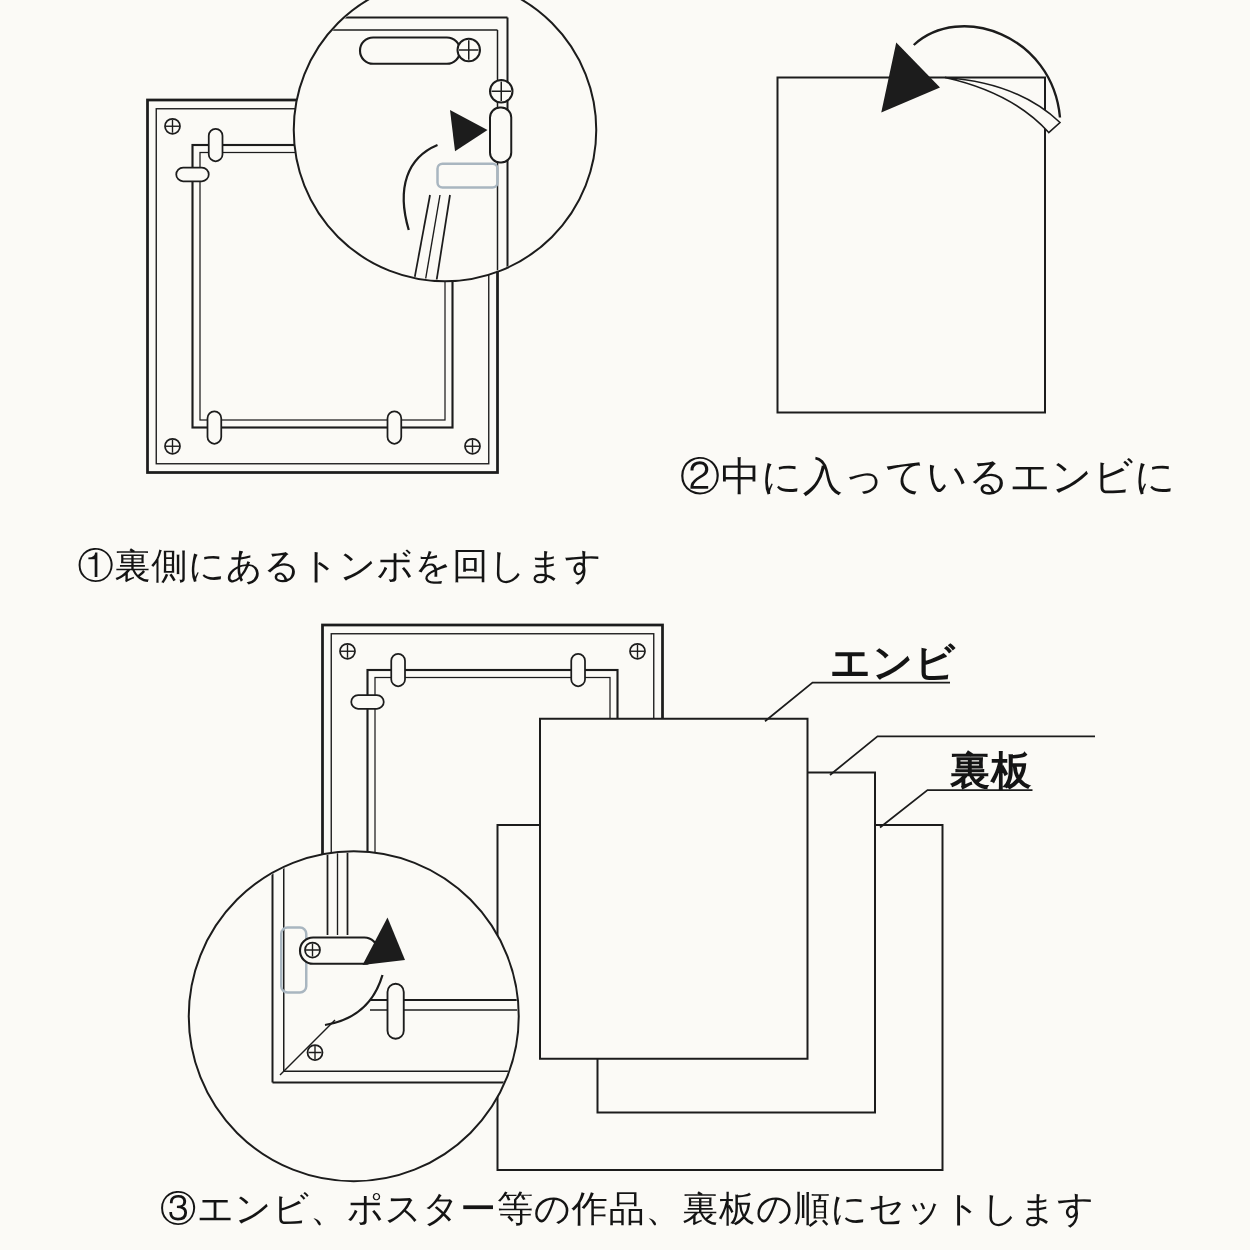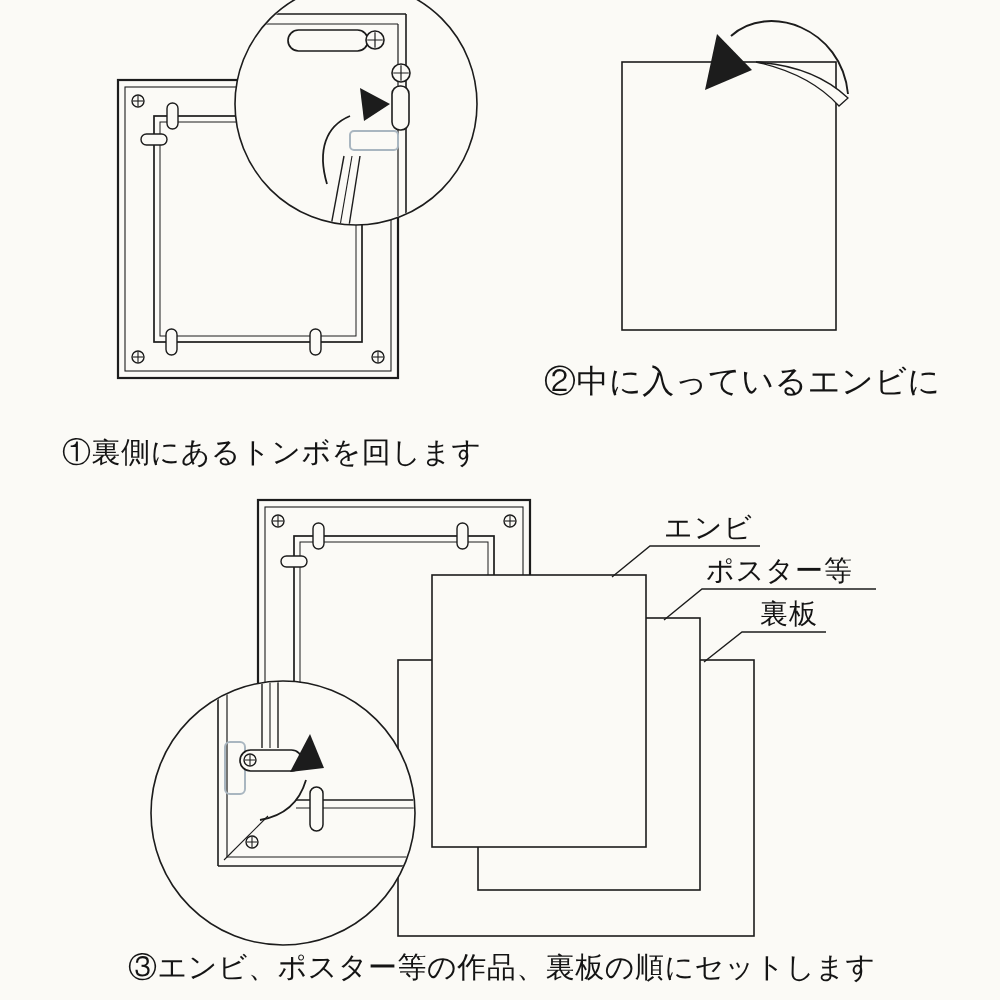--- a/index.html
+++ b/index.html
@@ -8,21 +8,21 @@
     position:relative;width:1000px;height:1000px;
     background:#fbfaf6;overflow:hidden;
     font-family:"Liberation Sans",sans-serif;color:#141414;
   }
   .canvas svg{position:absolute;left:0;top:0;}
   .cap{position:absolute;font-size:29px;letter-spacing:.5px;white-space:nowrap;}
   #cap1{left:62px;top:416px;margin-top:17px;}
   #cap3{left:128px;top:948px;}
   .cap2{position:absolute;left:544px;top:344px;font-size:32px;line-height:35px;letter-spacing:.5px;white-space:nowrap;margin-top:20px;}
   .cap2 .ind{margin-left:32px;}
-  .lbl{position:absolute;font-size:28px;letter-spacing:1px;white-space:nowrap;}
+  .lbl{position:absolute;font-size:32px;letter-spacing:1px;white-space:nowrap;font-weight:bold;}
   #lbl-enbi{left:664px;top:509px;}
   #lbl-poster{left:706px;top:552px;}
   #lbl-backboard{left:760px;top:595px;}
 </style>
 </head>
 <body>
 
 <div class="canvas">
 
   <svg width="1000" height="1000" viewBox="0 0 1000 1000">
@@ -134,17 +134,16 @@
     </g>
   </svg>
 
   <div class="cap" id="cap1">①裏側にあるトンボを回します</div>
 
   <div class="cap2">
     <div>②中に入っているエンビに</div>
   </div>
 
   <div class="lbl" id="lbl-enbi">エンビ</div>
-  <div class="lbl" id="lbl-poster">ポスター等</div>
   <div class="lbl" id="lbl-backboard">裏板</div>
 
   <div class="cap" id="cap3">③エンビ、ポスター等の作品、裏板の順にセットします</div>
 </div>
 
 </body></html>

